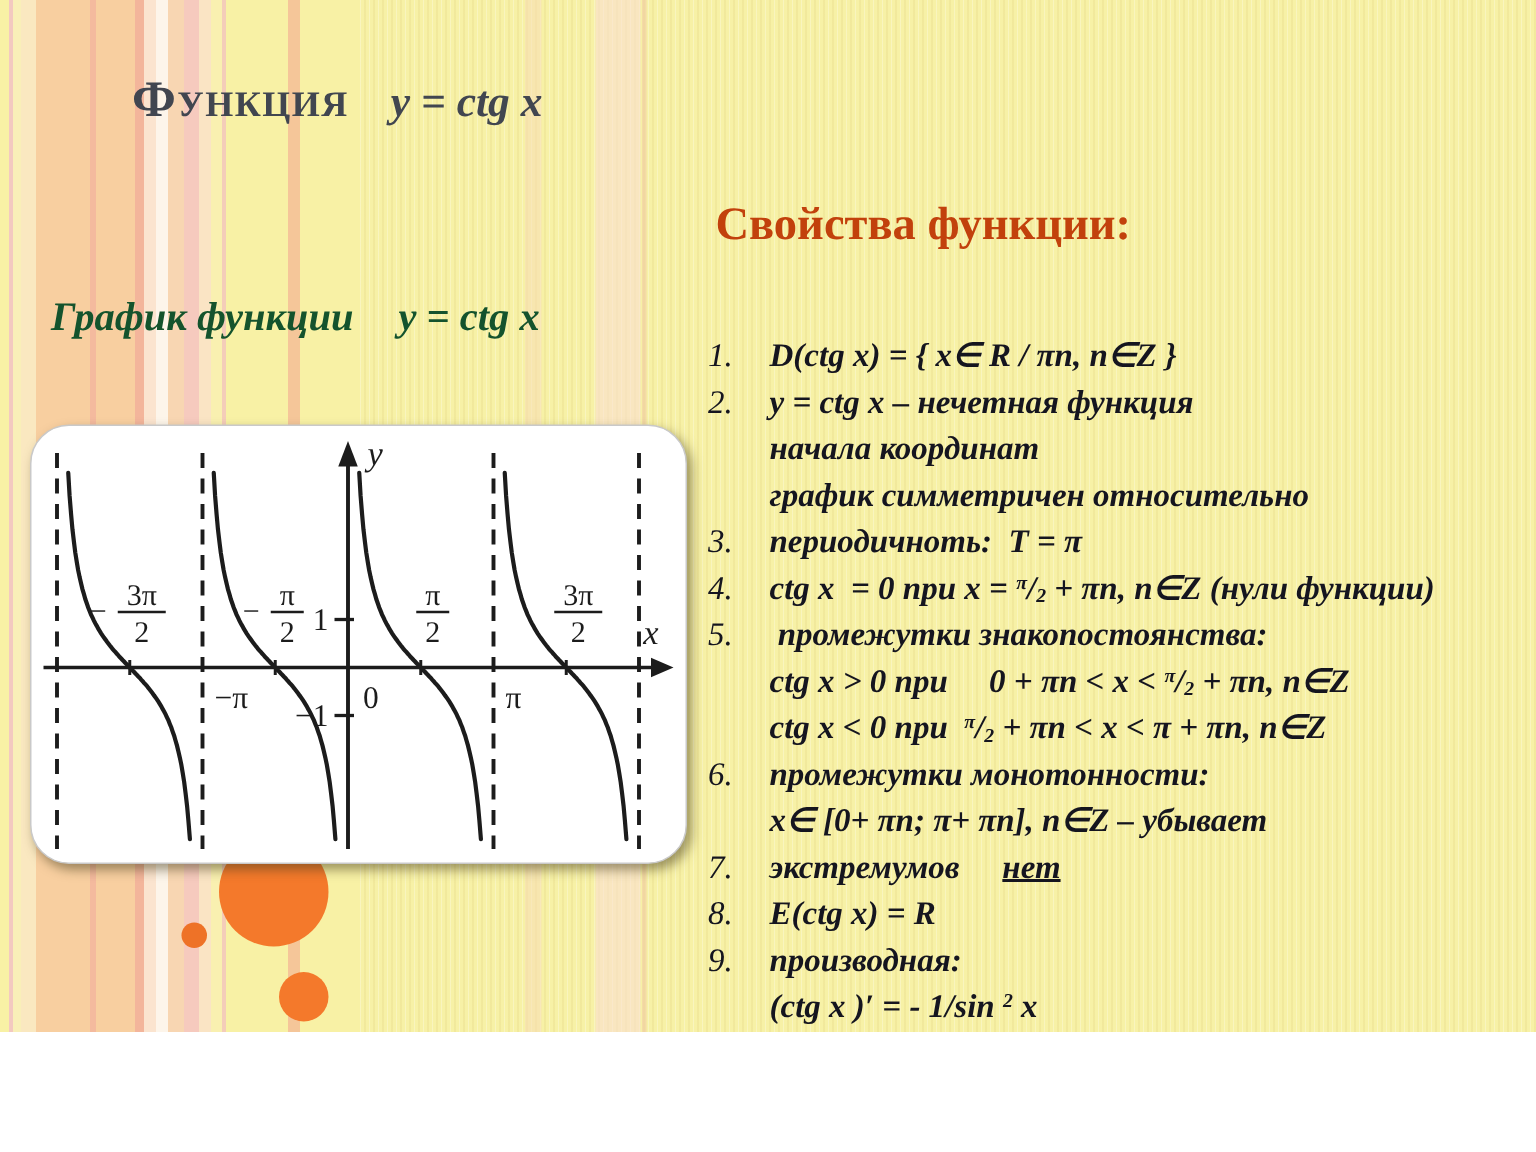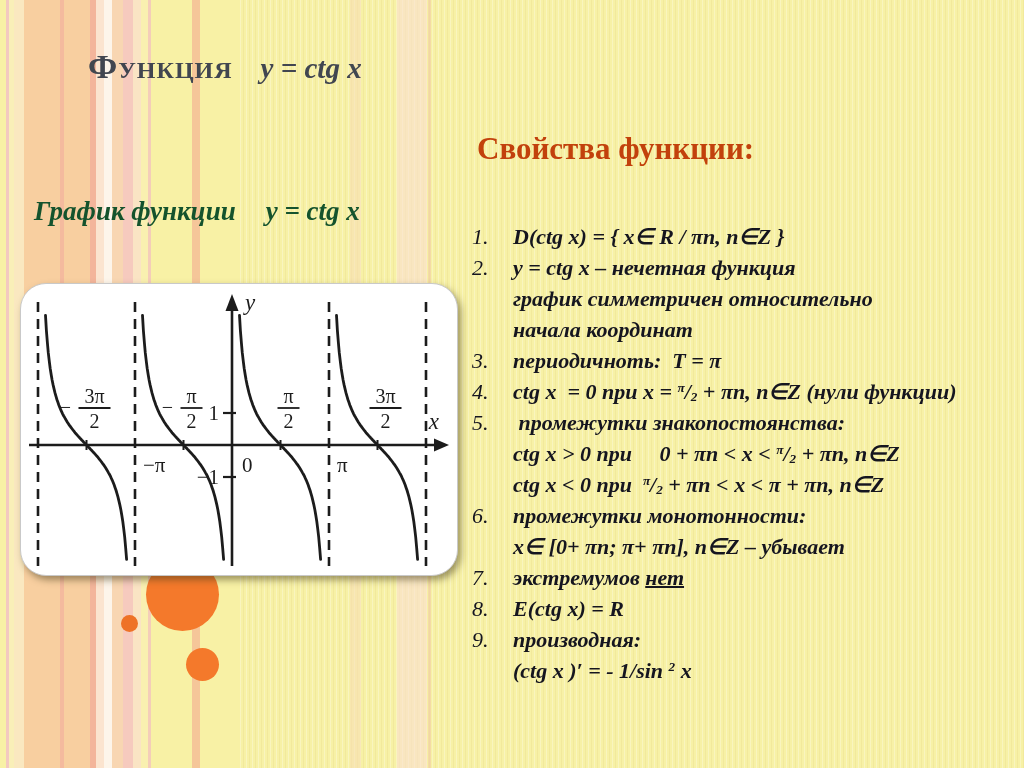--- a/index.html
+++ b/index.html
@@ -1,17 +1,17 @@
 <!DOCTYPE html>
 <html><head>
 <meta charset="utf-8">
 <style>
   html,body{margin:0;padding:0;}
   body{font-family:"Liberation Serif",serif;}
-  .slide{position:relative;width:1024px;height:768px;overflow:hidden;background:#F7F1A6;}
+  .slide{position:relative;width:1024px;height:688px;overflow:hidden;background:#F7F1A6;}
   .slide::before{content:'';position:absolute;inset:0;z-index:0;pointer-events:none;
     background:repeating-linear-gradient(90deg,rgba(255,255,255,.28) 0 1px,rgba(0,0,0,0) 1px 3px,rgba(221,203,120,.22) 3px 4px,rgba(0,0,0,0) 4px 6px);}
   .band{position:absolute;left:0;top:0;width:240px;height:100%;z-index:1;background:linear-gradient(90deg,
     #F8F1A5 0 6px,#F3C9C0 6px 9px,#F9EFB8 9px 14px,#FAE8C0 14px 24px,
     #F8CFA0 24px 60px,#F4BA9E 60px 64px,#F8CFA0 64px 90px,#F3B59B 90px 96px,
     #FBE4CF 96px 104px,#FDF5EA 104px 112px,#F8D6B2 112px 123px,#F6CABE 123px 133px,
     #FAE4C4 133px 141px,#F9F0B0 141px 148px,#F4CDB9 148px 151px,#F8F1A5 151px 240px);}
   .stripe{position:absolute;top:0;height:100%;z-index:1;}
   .s195{left:192px;width:8px;background:#F5BE97;opacity:.85;}
   .s352{left:350px;width:11px;background:#F7DDB6;opacity:.55;}
@@ -29,21 +29,21 @@
   .card{position:absolute;left:20px;top:283px;width:436px;height:291px;z-index:3;background:#FFFFFF;
     border:1px solid #c9c9c9;border-radius:26px;box-shadow:3px 4px 7px rgba(70,60,25,.5);}
   .card svg{position:absolute;left:6px;top:6px;width:424px;height:278px;}
   .props-h{position:absolute;left:477px;top:131px;margin:0;z-index:4;color:#c2410c;font-weight:bold;font-size:31px;white-space:nowrap;}
   .props{position:absolute;left:472px;top:221px;width:552px;z-index:4;color:#15151F;font-style:italic;font-size:22px;}
   .prop-row{display:flex;height:31px;line-height:31px;align-items:baseline;}
   .prop-num{flex:0 0 41px;}
   .prop-text{white-space:nowrap;font-weight:bold;}
   .prop-text sup{font-size:60%;vertical-align:.5em;line-height:0;}
   .prop-text sub{font-size:60%;vertical-align:-.18em;line-height:0;}
-  .prop-text b u{text-decoration-thickness:2px;}
+  .prop-text b u{text-decoration-thickness:2px;margin-left:23px;}
 </style>
 </head>
 <body>
 
 <div class="slide">
   <div class="band"></div>
   <div class="stripe s195"></div>
   <div class="stripe s352"></div>
   <div class="stripe s400"></div>
   <div class="stripe s430"></div>
@@ -105,25 +105,25 @@
       <div class="prop-row">
         <span class="prop-num">1.</span>
         <span class="prop-text">D(ctg x) = { x∈ R / πn, n∈Z }</span>
       </div>
       <div class="prop-row">
         <span class="prop-num">2.</span>
         <span class="prop-text">y = ctg x – нечетная функция</span>
       </div>
       <div class="prop-row">
         <span class="prop-num"></span>
-        <span class="prop-text">график симметричен относительно</span>
+        <span class="prop-text">начала координат</span>
       </div>
       <div class="prop-row">
         <span class="prop-num"></span>
-        <span class="prop-text">начала координат</span>
+        <span class="prop-text">график симметричен относительно</span>
       </div>
       <div class="prop-row">
         <span class="prop-num">3.</span>
         <span class="prop-text">периодичноть:&nbsp; T = π</span>
       </div>
       <div class="prop-row">
         <span class="prop-num">4.</span>
         <span class="prop-text">ctg x&nbsp; = 0 при x = <sup>π</sup>/<sub>2</sub> + πn, n∈Z (нули функции)</span>
       </div>
       <div class="prop-row">

